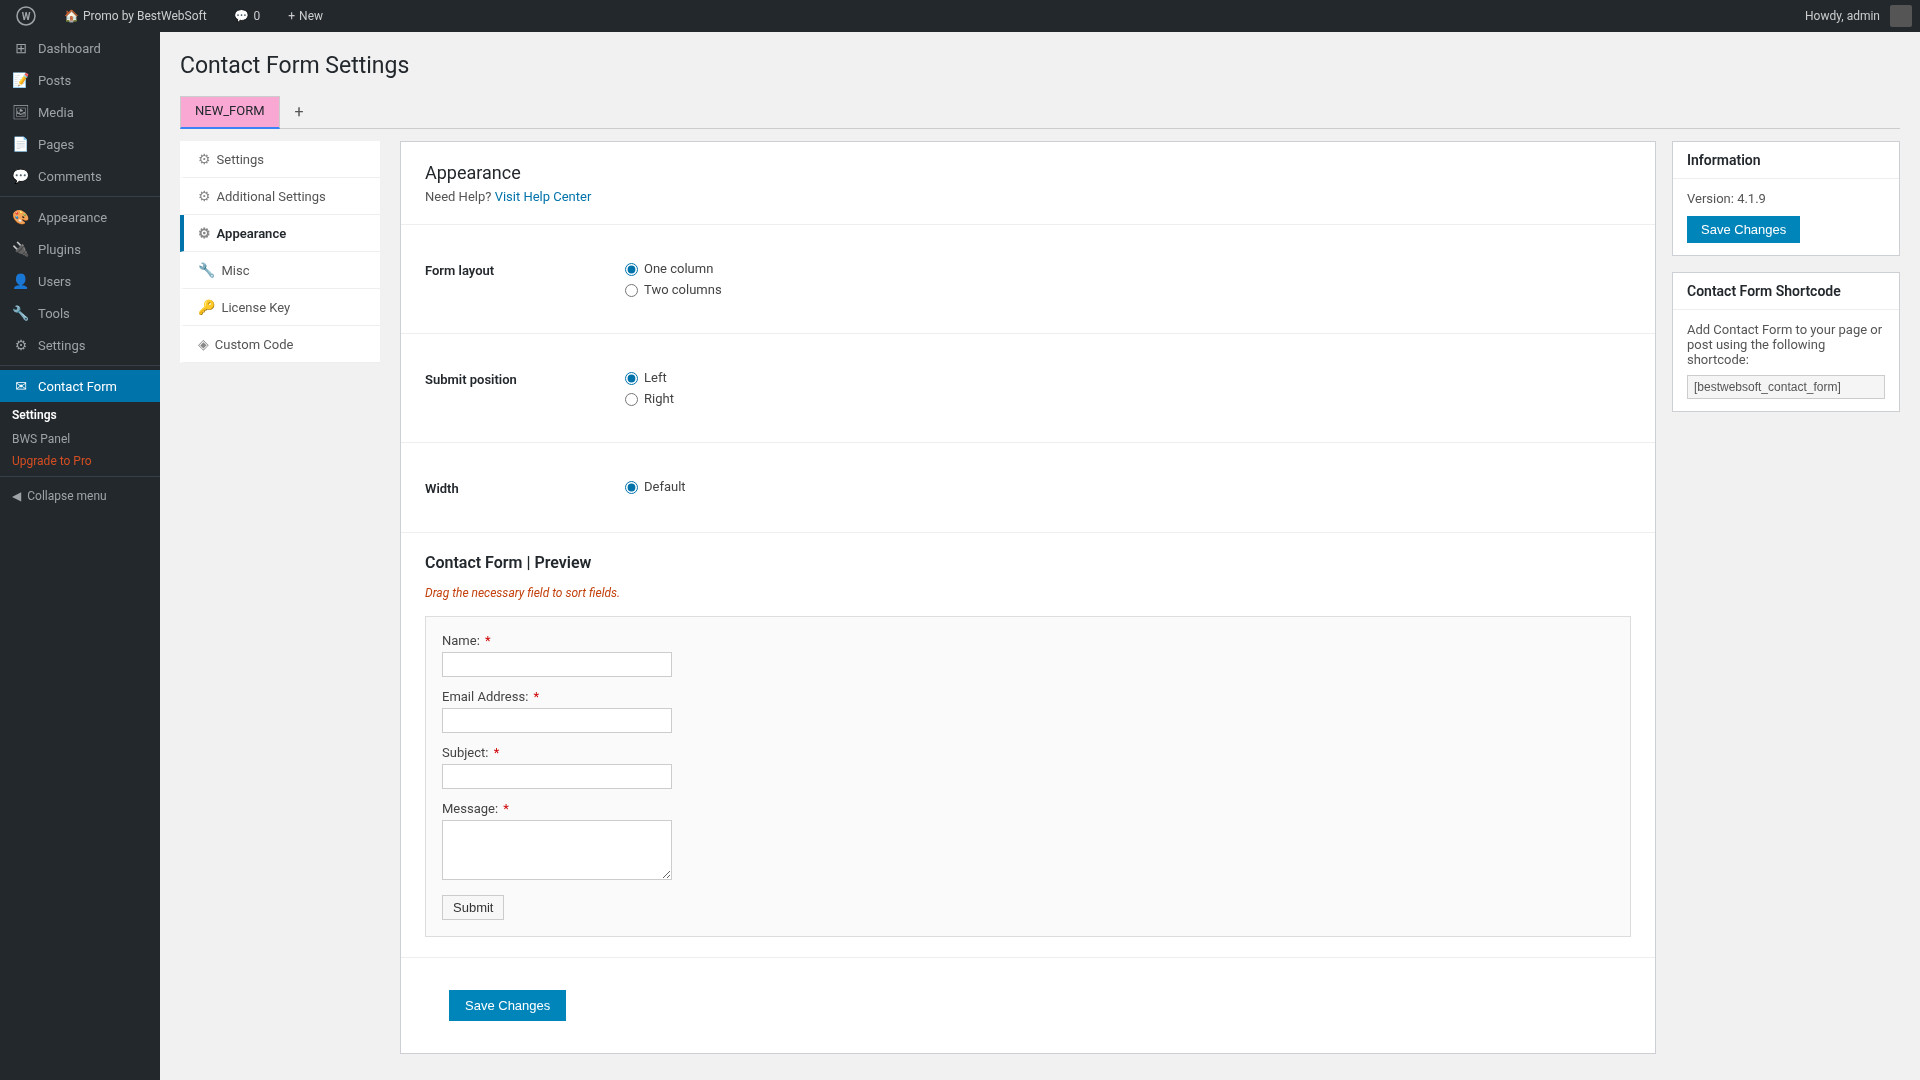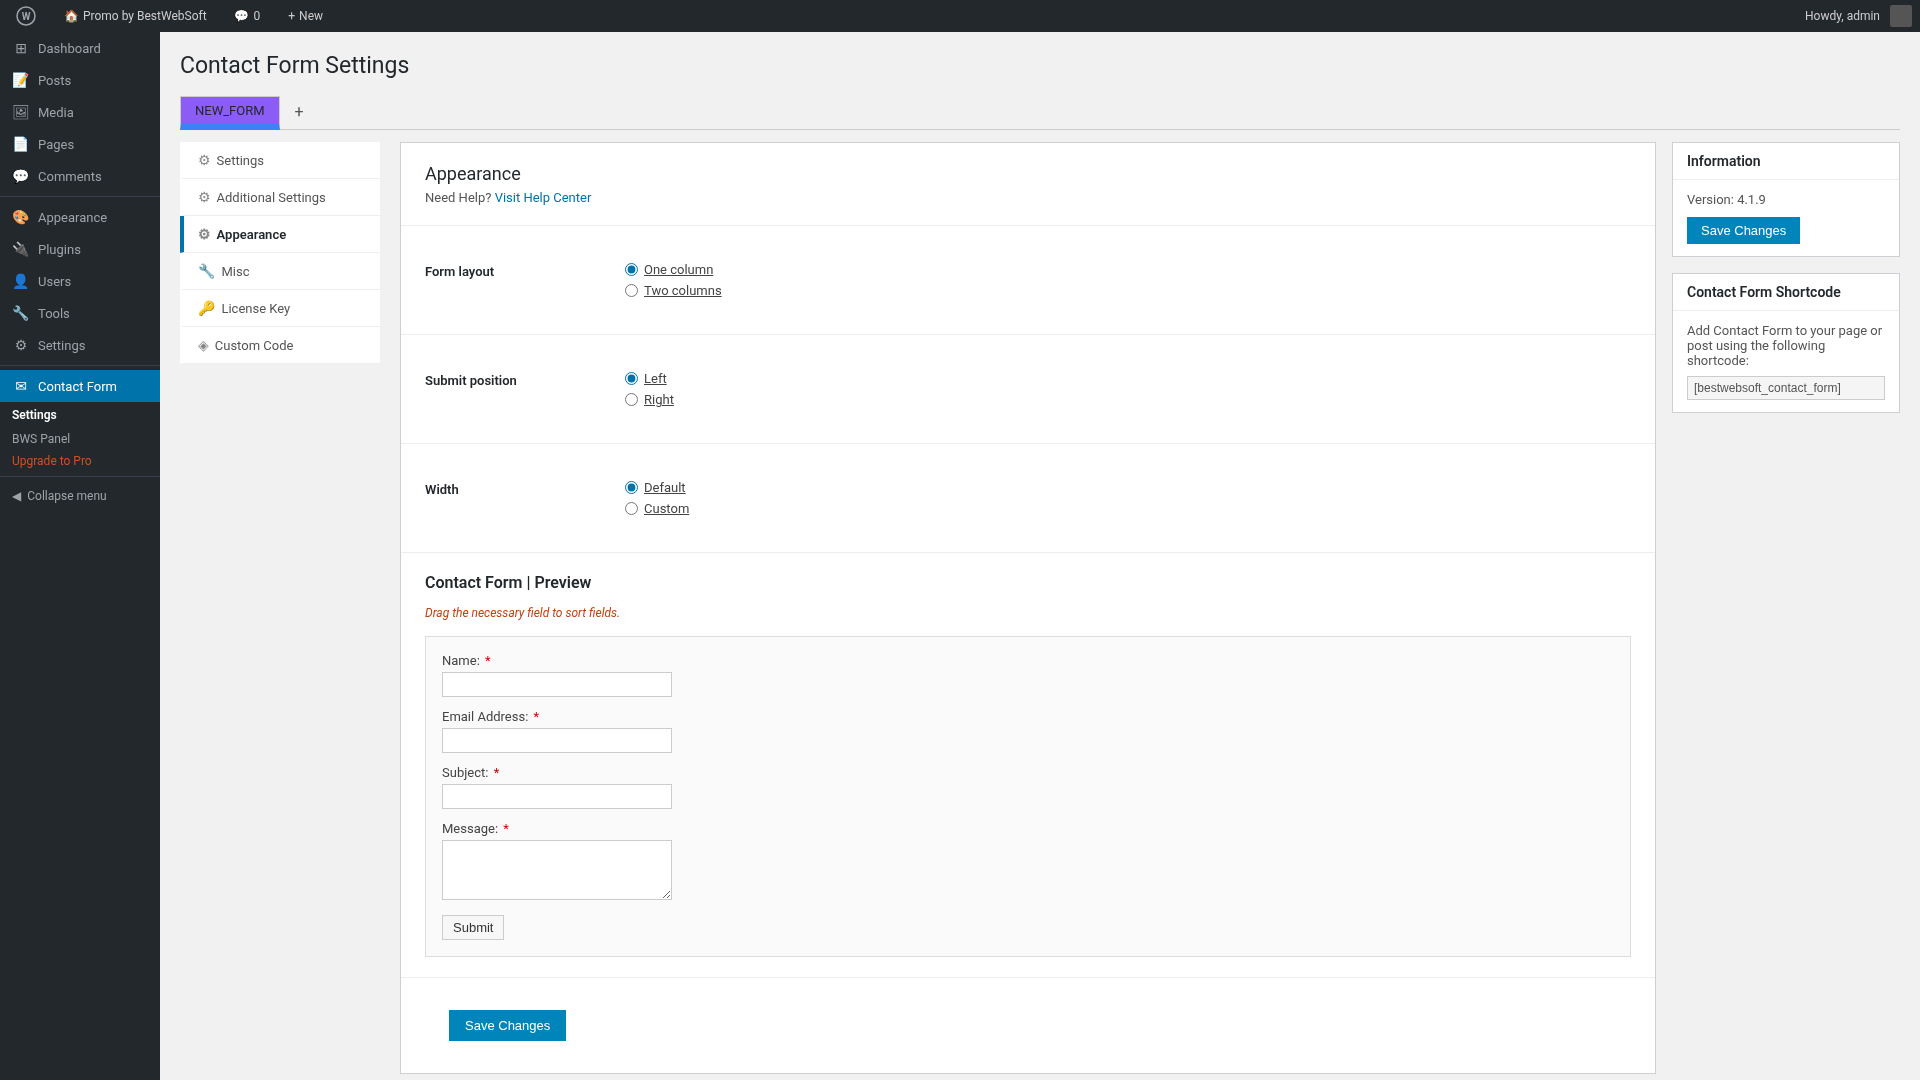--- a/index.html
+++ b/index.html
@@ -66,21 +66,21 @@
       border: 1px solid #ccc;
       border-bottom: none;
       padding: 6px 14px;
       font-size: 13px;
       color: #555;
       cursor: pointer;
       margin-right: 4px;
       position: relative;
       top: 1px;
     }
-    .nav-tab.active { background: #8b5cf6; border-bottom: 6px solid #3b82f6; color: #23282d; }
+    .nav-tab.active { background: #f9a8d4; border-bottom: 2px solid #3b82f6; color: #23282d; }
     .nav-tab-add { background: transparent; border: 1px solid transparent; padding: 6px 10px; cursor: pointer; color: #555; font-size: 16px; }
 
     
     .content-wrapper { display: flex; gap: 20px; margin-top: 0; }
 
     .left-sidebar {
       width: 200px;
       flex-shrink: 0;
     }
 
@@ -107,21 +107,21 @@
 
     .section-title { font-size: 18px; font-weight: 400; color: #23282d; margin-bottom: 6px; }
     .help-text { font-size: 13px; color: #555; margin-bottom: 0; }
     .help-link { color: #0073aa; text-decoration: none; }
 
     .form-row { display: flex; padding: 16px 0; border-bottom: 1px solid #f0f0f0; }
     .form-row:last-child { border-bottom: none; }
     .form-label { width: 200px; font-weight: 600; font-size: 13px; color: #23282d; padding-top: 2px; flex-shrink: 0; }
     .form-controls { flex: 1; display: flex; flex-direction: column; gap: 6px; }
 
-    .radio-option { display: flex; align-items: center; gap: 6px; font-size: 13px; color: #444; text-decoration: underline; }
+    .radio-option { display: flex; align-items: flex-end; gap: 6px; font-size: 13px; color: #444; }
     .radio-option input[type="radio"] { margin: 0; accent-color: #0073aa; }
 
     
     .preview-title { font-size: 16px; font-weight: 600; color: #23282d; margin-bottom: 14px; }
     .preview-hint { font-size: 12px; color: #c2410c; font-style: italic; margin-bottom: 16px; }
 
     .form-preview { border: 1px solid #ddd; padding: 16px; background: #fafafa; }
     .preview-field { margin-bottom: 12px; }
     .preview-field label { display: block; font-size: 13px; color: #444; margin-bottom: 4px; }
     .preview-field label .required { color: #c00; margin-left: 2px; }
@@ -362,24 +362,20 @@
             </div>
 
             <div class="panel-section">
               <div class="form-row">
                 <div class="form-label">Width</div>
                 <div class="form-controls">
                   <label class="radio-option">
                     <input type="radio" name="width" checked="" style="">
                     <span>Default</span>
                   </label>
-                  <label class="radio-option">
-                    <input type="radio" name="width" style="">
-                    <span>Custom</span>
-                  </label>
                 </div>
               </div>
             </div>
 
             <div class="panel-section">
               <h3 class="preview-title">Contact Form | Preview</h3>
               <p class="preview-hint">Drag the necessary field to sort fields.</p>
               <div class="form-preview">
                 <div class="preview-field">
                   <label>

